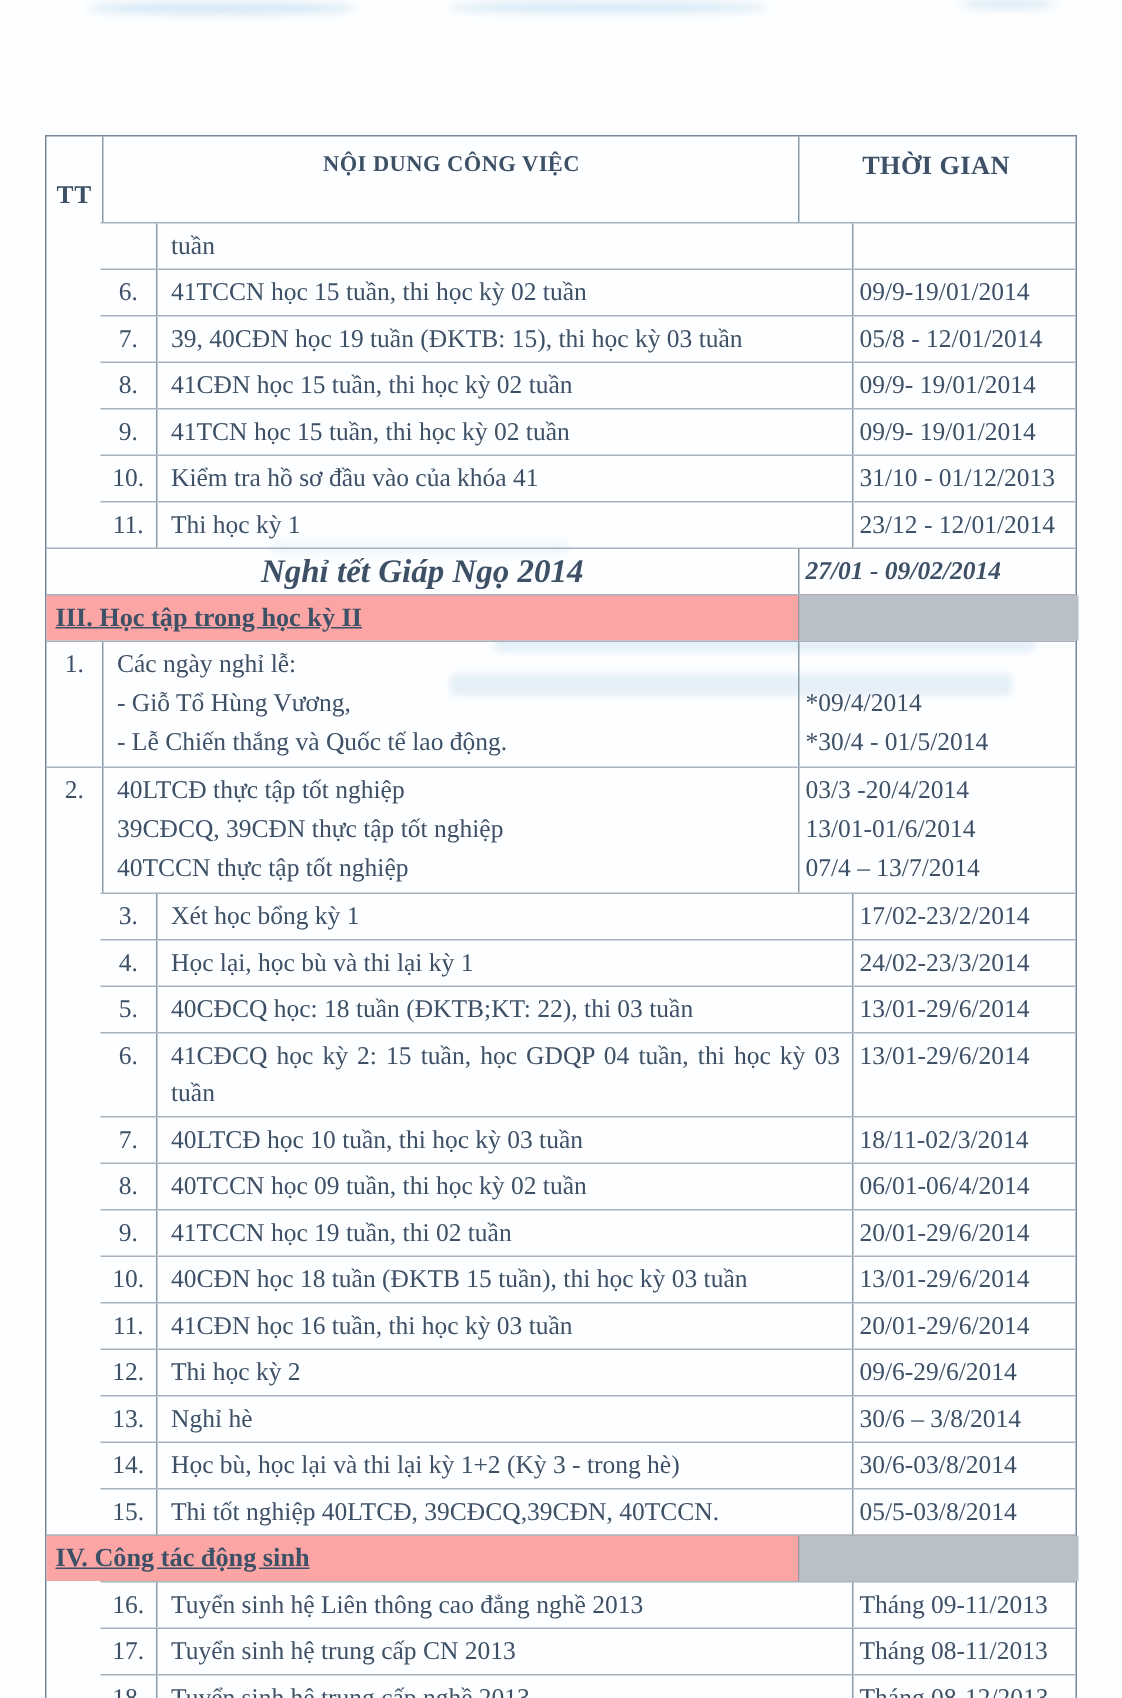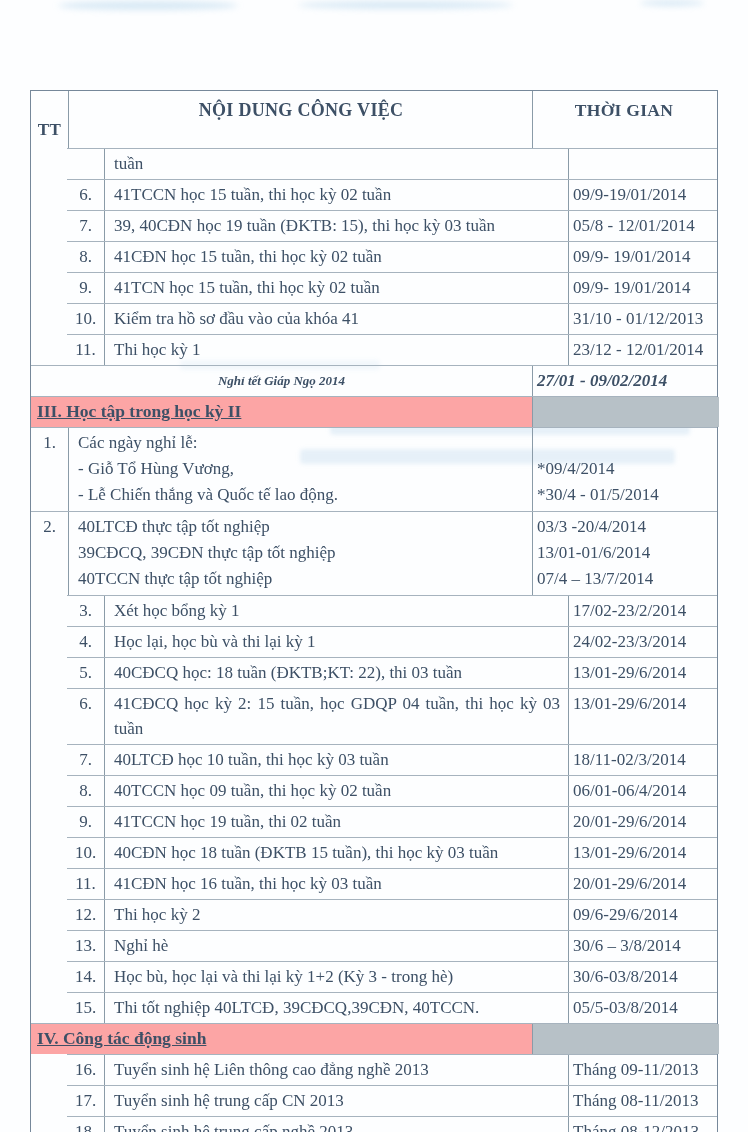--- a/index.html
+++ b/index.html
@@ -28,36 +28,36 @@
   .row{display:flex;align-items:stretch;box-sizing:border-box;}
   .brow{border-top:1px solid #a6b3be;}
   .cell{box-sizing:border-box;}
   .tt{width:38px;border-right:1px solid #8a9ba8;text-align:center;padding:2px 2px 3px;flex:none;}
   .content{width:464px;border-right:1px solid #8a9ba8;padding:2px 8px 3px 9px;flex:none;text-align:justify;}
   .time{width:186px;text-align:left;padding:2px 8px 3px 4px;flex:none;white-space:nowrap;}
 
   
   .hrow{min-height:57px;}
   .hrow .tt{display:flex;align-items:flex-end;justify-content:center;font-weight:bold;letter-spacing:.5px;padding-bottom:6px;}
-  .hrow .content{display:flex;align-items:flex-start;justify-content:center;font-weight:bold;font-size:18px;padding-top:7px;text-align:center;letter-spacing:.3px;}
+  .hrow .content{display:flex;align-items:flex-start;justify-content:center;font-weight:bold;font-size:15px;padding-top:7px;text-align:center;letter-spacing:.3px;}
   .hrow .time{display:flex;align-items:flex-start;justify-content:center;font-weight:bold;font-size:17.5px;padding-top:7px;text-align:left;white-space:nowrap;letter-spacing:.3px;}
 
   
   .section .label-cell{
     width:502px;flex:none;border-right:1px solid #8a9ba8;
     font-weight:bold;font-size:17.5px;padding:2px 6px 3px 6px;box-sizing:border-box;
   }
   .section{background:#fca5a5;min-height:29px;text-decoration:underline;}
   .section .time{background:#b7c1c7;}
 
   
   .special{min-height:28px;}
   .special .label-cell{
     width:502px;flex:none;border-right:1px solid #8a9ba8;
-    font-weight:bold;font-style:italic;text-align:center;padding:2px 6px 3px;box-sizing:border-box;font-size:13px;
+    font-weight:bold;font-style:italic;text-align:center;padding:2px 6px 3px;box-sizing:border-box;font-size:22px;
   }
   .special .time{font-weight:bold;font-style:italic;}
 
   .line{height:26px;line-height:26px;overflow:visible;white-space:nowrap;}
   .multi .content{text-align:left;}
   .normal{min-height:26px;margin-left:36px;}
 </style>
 </head>
 <body>
 

